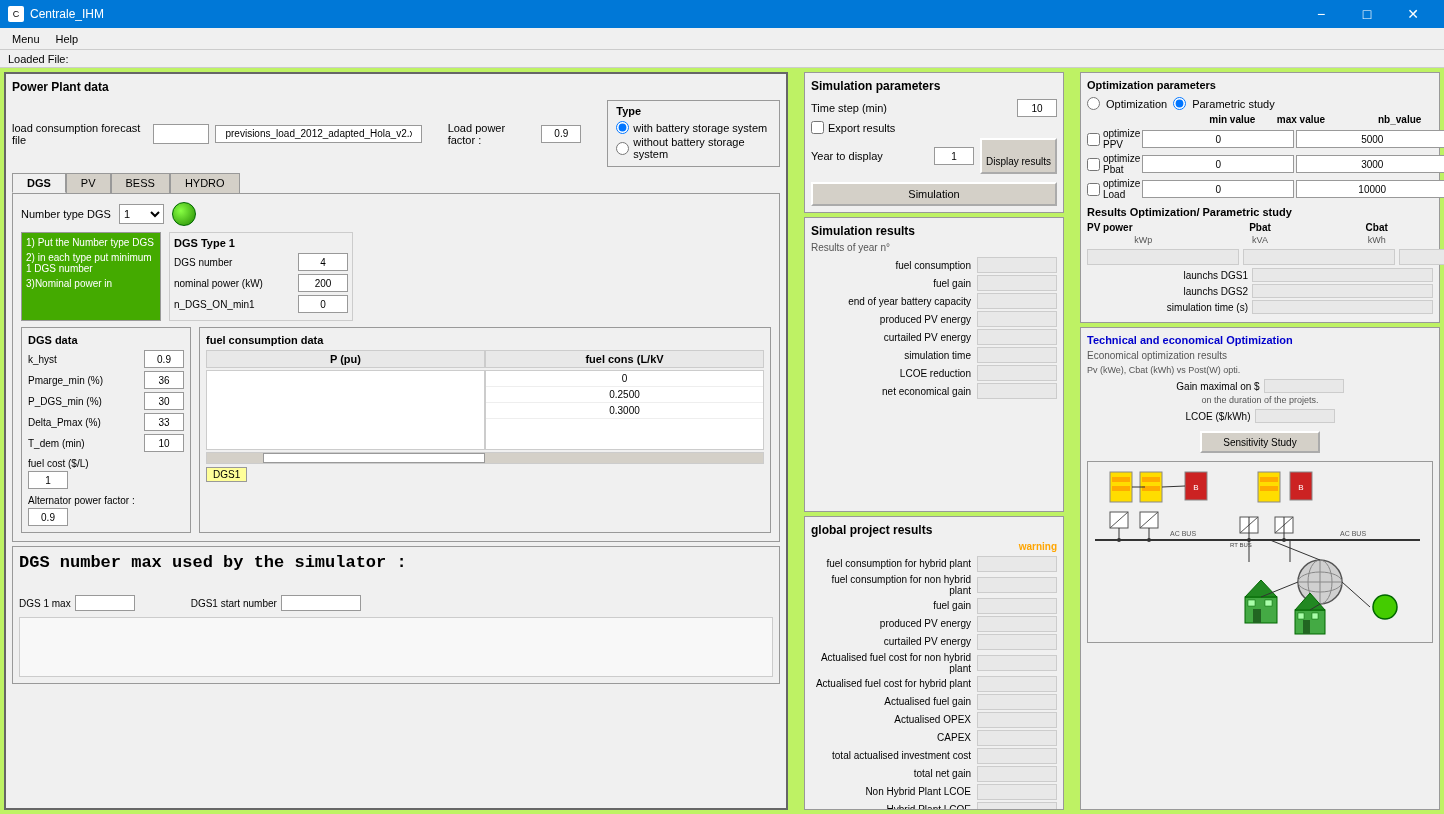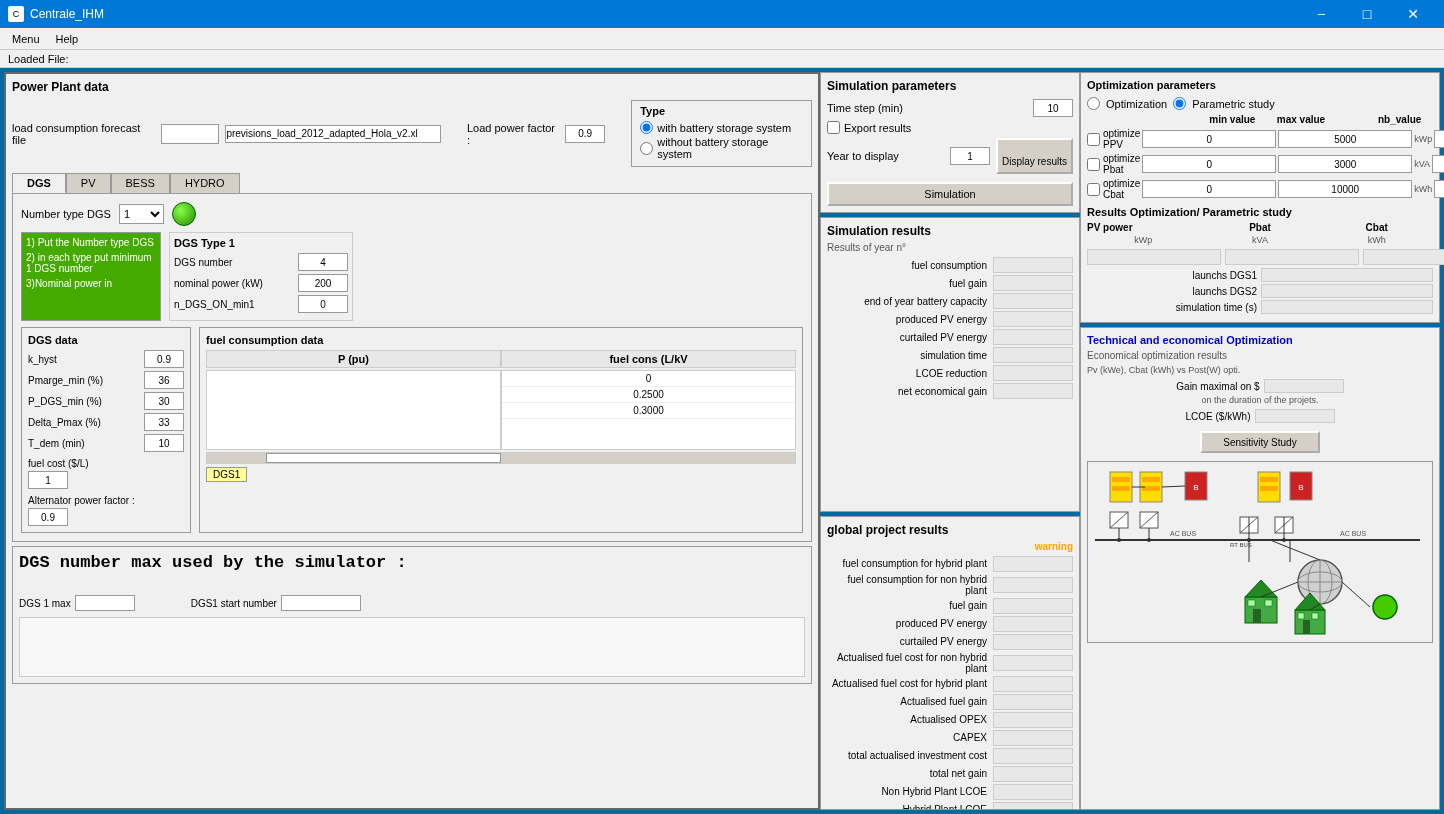--- a/index.html
+++ b/index.html
@@ -13,21 +13,21 @@
     .title-btn { width: 46px; height: 28px; display: flex; align-items: center; justify-content: center; cursor: pointer; font-size: 14px; color: white; }
     
     
     .menu-bar { background: #f0f0f0; height: 22px; display: flex; align-items: center; padding: 0 4px; border-bottom: 1px solid #ccc; }
     .menu-item { padding: 2px 8px; cursor: pointer; font-size: 11px; }
     
     
     .status-bar { background: #f0f0f0; height: 18px; display: flex; align-items: center; padding: 0 8px; font-size: 11px; border-bottom: 1px solid #ccc; }
     
     
-    .main-content { display: flex; height: calc(814px - 68px); background: #0369a1; padding: 4px; gap: 0; }
+    .main-content { display: flex; height: calc(814px - 68px); background: #bef264; padding: 4px; gap: 16px; }
     
     
     .left-panel { flex: 1; display: flex; flex-direction: column; gap: 4px; min-width: 0; }
     .panel-title { font-size: 12px; font-weight: bold; margin-bottom: 6px; }
     
     
     .power-plant-panel { background: #f0f0f0; border: 2px solid #666; padding: 6px; flex: 1; }
     
     
     .file-row { display: flex; align-items: center; gap: 6px; margin-bottom: 6px; }
@@ -123,21 +123,21 @@
     
     
     .tech-opt { background: #f0f0f0; border: 1px solid #999; padding: 6px; flex: 1; }
     .tech-opt-title { font-size: 11px; color: #0000cc; font-weight: bold; margin-bottom: 4px; }
     .tech-opt-subtitle { font-size: 10px; color: #555; margin-bottom: 4px; }
     .sensitivity-btn { width: 120px; height: 22px; background: #d4d0c8; border: 2px outset #fff; cursor: pointer; font-size: 10px; display: block; margin: 8px auto; }
     
     
     .circuit-diagram { background: #f0f0f0; border: 1px solid #999; flex: 1; min-height: 180px; position: relative; display: flex; align-items: center; justify-content: center; }
     
-    input[type="text"], input[type="number"] { background: #fff; border: 1px solid #999; height: 18px; font-size: 10px; padding: 0 0; }
+    input[type="text"], input[type="number"] { background: #fff; border: 1px solid #999; height: 18px; font-size: 10px; padding: 0 9px; }
     
     
     .circuit-svg { width: 100%; height: 180px; }
   </style>
 </head>
 <body>
 
 <div class="title-bar">
   <div class="title-bar-left">
     <div class="title-bar-icon">C</div>
@@ -472,21 +472,21 @@
         </div>
         <input type="text" class="opt-input" value="0" style="">
         <input type="text" class="opt-input" value="3000" style="">
         <span class="opt-unit">kVA</span>
         <input type="text" class="opt-input" value="5" style="">
       </div>
 
       <div class="opt-row">
         <div class="opt-row-label">
           <input type="checkbox" style="">
-          <span>optimize Cbat</span>
+          <span>optimize Load</span>
         </div>
         <input type="text" class="opt-input" value="0" style="">
         <input type="text" class="opt-input" value="10000" style="">
         <span class="opt-unit">kWh</span>
         <input type="text" class="opt-input" value="5" style="">
       </div>
 
 
       <div class="results-opt-title">Results Optimization/ Parametric study</div>
 

